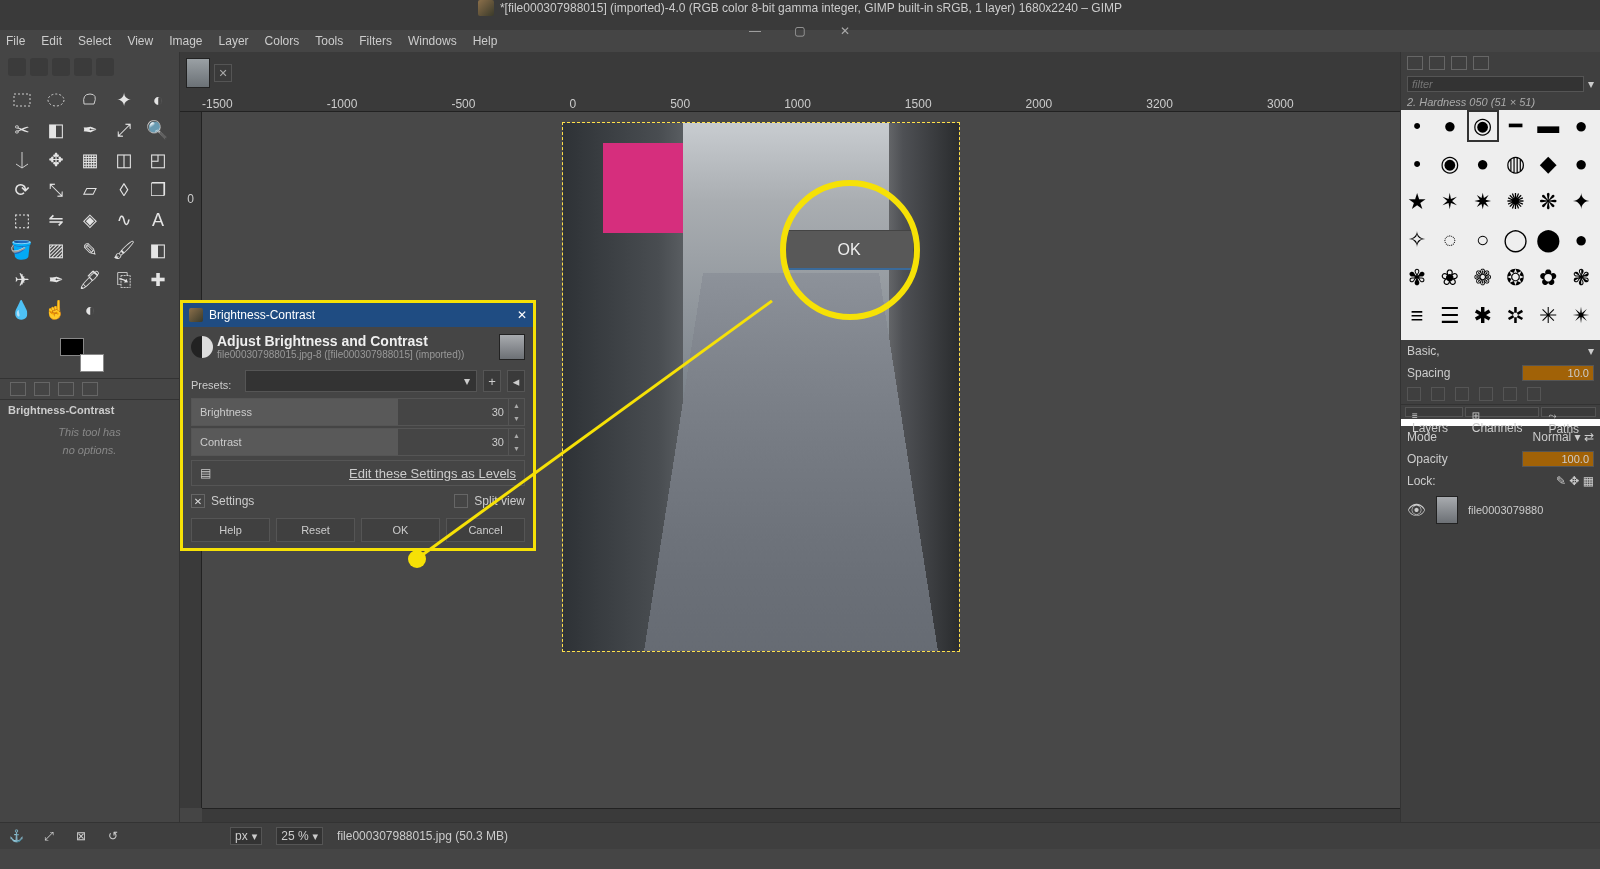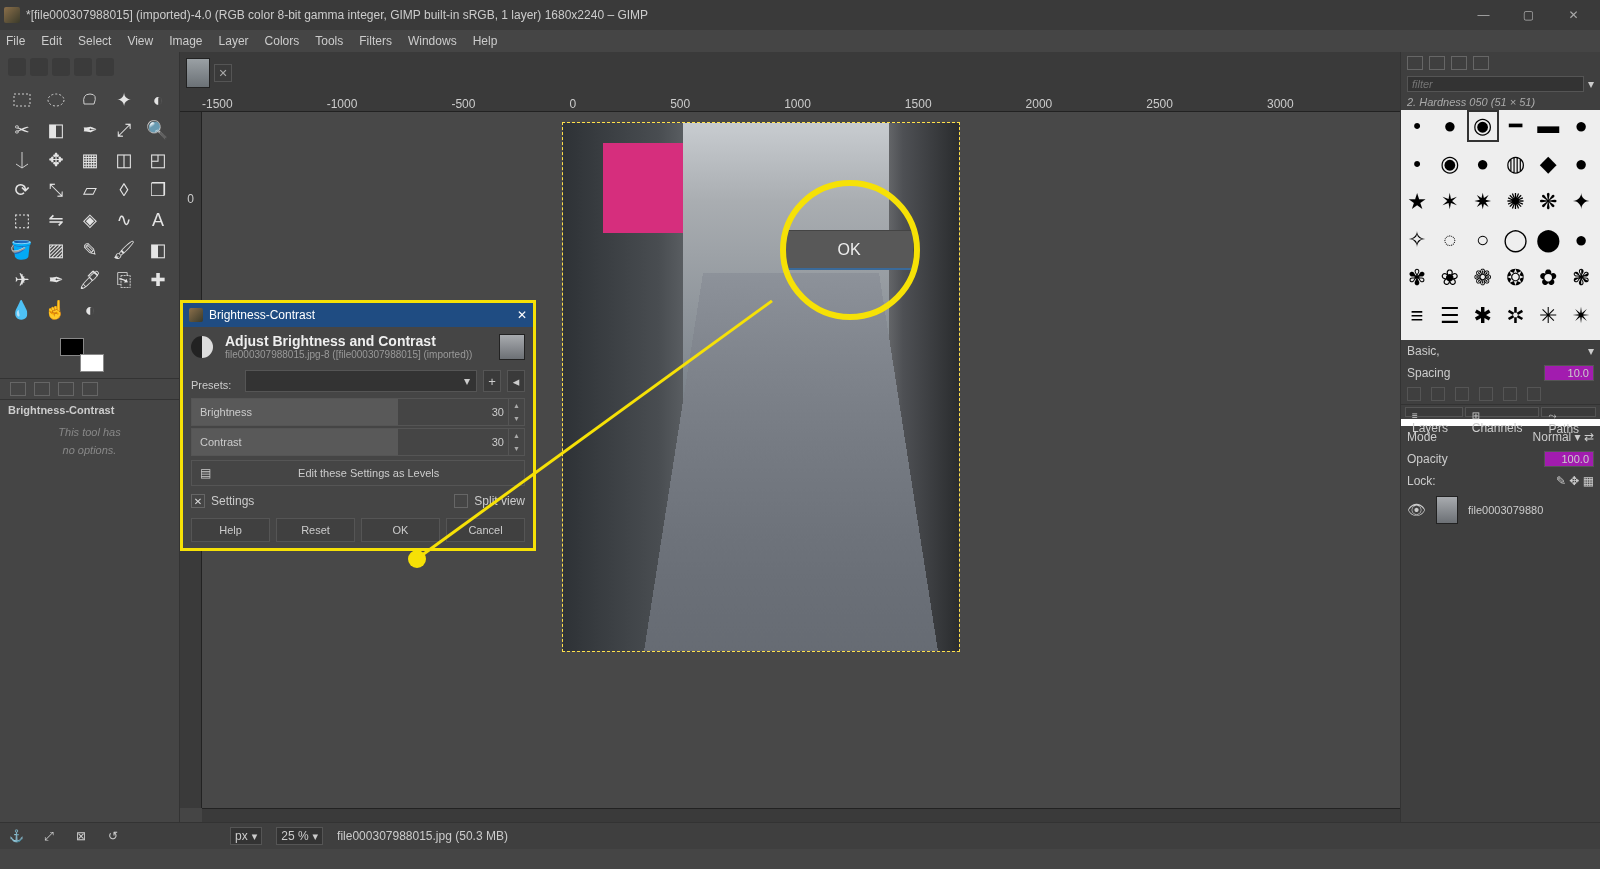--- a/index.html
+++ b/index.html
@@ -1,17 +1,17 @@
 <!DOCTYPE html>
 <html><head>
 <meta charset="utf-8">
 <style>
   *{box-sizing:border-box;margin:0;padding:0;font-family:"Segoe UI",Tahoma,sans-serif;font-size:12px;color:#ccc;}
   body{background:#454545;width:1600px;height:869px;overflow:hidden;position:relative;}
-  .titlebar{height:30px;background:#3a3a3a;display:flex;align-items:center;padding:0 4px;justify-content:space-between;}
+  .titlebar{height:30px;background:#3a3a3a;display:flex;align-items:center;padding:0 4px;justify-content:space-between;flex-direction:column;}
   .titlebar-left{display:flex;align-items:center;gap:6px;color:#999;}
   .titlebar-left .app-icon{width:16px;height:16px;background:linear-gradient(135deg,#8b6f4a,#3a3a2a);border-radius:2px;}
   .win-controls{display:flex;align-items:center;}
   .win-controls span{width:45px;height:30px;display:flex;align-items:center;justify-content:center;color:#aaa;}
   .menubar{height:22px;background:#454545;display:flex;align-items:center;padding:0 6px;gap:16px;color:#ddd;}
   .menubar span{cursor:default;}
   .main{display:flex;height:770px;position:relative;}
   
   .toolbox{width:180px;background:#454545;border-right:1px solid #333;display:flex;flex-direction:column;}
   .wilber{height:30px;display:flex;align-items:center;gap:4px;padding:4px 8px;}
@@ -50,59 +50,59 @@
   
   .right-panel{width:200px;background:#3f3f3f;border-left:1px solid #333;display:flex;flex-direction:column;}
   .rp-icons{display:flex;gap:6px;padding:4px 6px;}
   .rp-icons div{width:16px;height:14px;border:1px solid #666;}
   .filter-row{display:flex;align-items:center;padding:2px 6px;gap:4px;}
   .filter-row input{flex:1;background:#333;border:1px solid #555;height:16px;color:#888;font-style:italic;font-size:11px;padding:0 4px;}
   .brush-info{color:#aaa;font-style:italic;font-size:11px;padding:2px 6px;}
   .brushes{flex:0 0 230px;background:#eee;display:grid;grid-template-columns:repeat(6,1fr);gap:2px;padding:2px;overflow:hidden;}
   .brush{width:28px;height:28px;display:flex;align-items:center;justify-content:center;font-size:22px;color:#000;}
   .spacing-row,.mode-row,.opacity-row,.lock-row{display:flex;align-items:center;justify-content:space-between;padding:2px 6px;height:22px;font-size:11px;}
-  .spacing-row input,.opacity-row input{width:50px;background:#a21caf;border:1px solid #555;height:16px;text-align:right;color:#ccc;font-size:11px;padding:0 4px;}
+  .spacing-row input,.opacity-row input{width:72px;background:#a16207;border:1px solid #555;height:16px;text-align:right;color:#ccc;font-size:11px;padding:0 4px;}
   .small-icons{display:flex;gap:10px;padding:2px 6px;height:20px;align-items:center;}
   .small-icons div{width:14px;height:14px;border:1px solid #555;}
   .layers-tabs{display:flex;padding:2px 4px;gap:2px;height:22px;border-top:1px solid #333;border-bottom:7px solid #ffffff;}
   .ltab{padding:2px 6px;border:1px solid #555;background:#3a3a3a;font-size:10px;}
   .layer-row{display:flex;align-items:center;gap:10px;padding:4px 6px;height:36px;}
   .eye{font-size:15px;}
   .layer-thumb{width:22px;height:28px;background:linear-gradient(180deg,#a8abaf,#6c7075);border:1px solid #222;}
   .layer-name{font-size:11px;text-align:right;}
   
   .statusbar{height:27px;background:#3f3f3f;border-top:1px solid #333;display:flex;align-items:center;padding:0 8px;gap:14px;}
   .statusbar .sb-icon{width:18px;height:18px;display:flex;align-items:center;justify-content:center;color:#ccc;}
   .statusbar select,.statusbar .sb-sel{background:#333;border:1px solid #555;height:18px;font-size:11px;color:#ccc;padding:0 4px;}
   .sb-sel{display:flex;align-items:center;gap:4px;}
   
   .dialog{position:absolute;left:180px;top:300px;width:356px;border:3px solid #f6e106;background:#454545;z-index:50;}
   .dlg-title{height:24px;background:#1f4c82;display:flex;align-items:center;justify-content:space-between;padding:0 6px;}
   .dlg-title-left{display:flex;align-items:center;gap:6px;}
   .dlg-title-left .dlg-icon{width:14px;height:14px;background:linear-gradient(135deg,#8b6f4a,#3a3a2a);border-radius:2px;}
   .dlg-title span{color:#fff;font-size:12px;}
   .dlg-close{color:#fff;font-size:14px;}
-  .dlg-head{display:flex;align-items:center;gap:12px;padding:6px 8px;}
+  .dlg-head{display:flex;align-items:center;gap:4px;padding:6px 8px;}
   .dlg-head-icon{width:22px;height:22px;border-radius:50%;background:linear-gradient(90deg,#222 50%,#ddd 50%);}
   .dlg-head-txt{flex:1;}
   .dlg-head-txt b{font-size:14px;color:#eee;}
   .dlg-head-txt div{font-size:10px;color:#999;}
   .dlg-thumb{width:26px;height:26px;background:linear-gradient(180deg,#a8abaf,#6c7075);border:1px solid #222;}
   .dlg-row{display:flex;align-items:center;padding:4px 8px;gap:6px;}
   .dlg-row label{width:48px;font-size:11px;margin-top:8px;}
   .presets-sel{flex:1;height:22px;background:#333;border:1px solid #555;display:flex;align-items:center;justify-content:flex-end;padding:0 6px;}
   .preset-btn{width:18px;height:22px;display:flex;align-items:center;justify-content:center;border:1px solid #555;background:#3a3a3a;font-size:13px;}
   .slider-row{margin:2px 8px;height:28px;border:1px solid #555;display:flex;align-items:center;position:relative;}
   .slider-fill{position:absolute;left:0;top:0;bottom:0;background:#595959;}
   .slider-label{position:relative;z-index:2;padding:0 8px;font-size:11px;}
   .slider-val{position:absolute;right:20px;z-index:2;font-size:11px;}
   .slider-spin{position:absolute;right:0;top:0;bottom:0;width:16px;display:flex;flex-direction:column;border-left:1px solid #555;}
   .slider-spin div{flex:1;display:flex;align-items:center;justify-content:center;font-size:7px;color:#aaa;}
   .edit-levels{margin:4px 8px;height:26px;border:1px solid #555;display:flex;align-items:center;padding:0 8px;gap:10px;}
-  .edit-levels-txt{flex:1;text-align:center;font-size:11px;}
+  .edit-levels-txt{flex:1;text-align:right;font-size:13px;text-decoration:underline;}
   .preview-row{display:flex;align-items:center;justify-content:space-between;padding:4px 8px;gap:8px;}
   .cb{width:14px;height:14px;border:1px solid #666;display:flex;align-items:center;justify-content:center;font-size:10px;color:#ddd;}
   .dlg-buttons{display:flex;gap:6px;padding:6px 8px;}
   .dlg-btn{flex:1;height:24px;background:#404040;border:1px solid #555;display:flex;align-items:center;justify-content:center;font-size:11px;}
   
   .hl-circle{position:absolute;border:6px solid #f6e106;border-radius:50%;z-index:60;}
   .hl-line{position:absolute;height:3px;background:#f6e106;transform-origin:left center;z-index:55;}
   .hl-dot{position:absolute;width:18px;height:18px;border-radius:50%;background:#f6e106;z-index:61;}
   .zoom-ok{position:absolute;left:784px;top:230px;width:130px;height:40px;background:#585858;border:1px solid #444;border-radius:4px;display:flex;align-items:center;justify-content:center;color:#eee;font-size:16px;font-weight:500;border-bottom:2px solid #3a6a9a;z-index:59;}
 </style>
@@ -227,21 +227,21 @@
     </div>
     <div class="ruler-h">
       <span>-1500</span>
         <span>-1000</span>
         <span>-500</span>
         <span>0</span>
         <span>500</span>
         <span>1000</span>
         <span>1500</span>
         <span>2000</span>
-        <span>2500</span>
+        <span>3200</span>
         <span>3000</span>
     </div>
     <div class="workspace">
       <div class="ruler-v">
         <span>0</span>
           <span>500</span>
       </div>
       <div class="viewport">
         <div class="image">
           <div class="image-inner">

